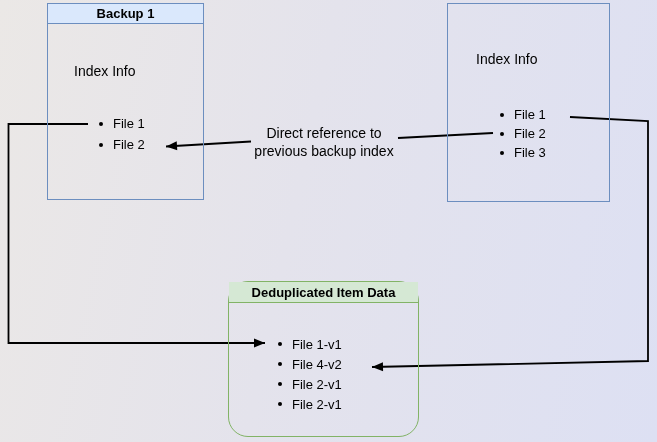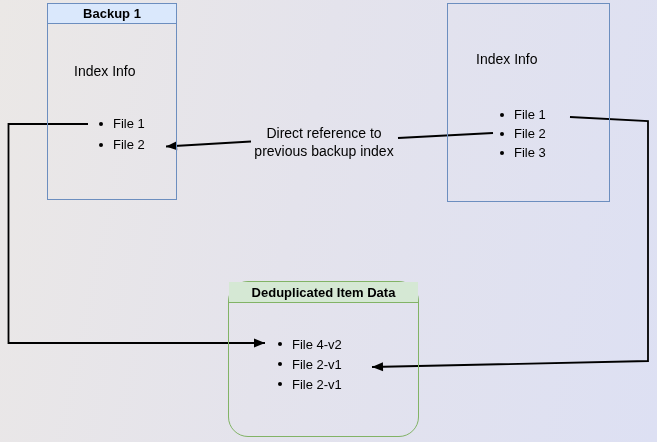--- a/index.html
+++ b/index.html
@@ -64,21 +64,21 @@
   }
   .dot {
     width: 4px; height: 4px;
     border-radius: 50%;
     background: var(--text, #000);
     margin-right: 10px;
     flex: 0 0 auto;
   }
 
   
-  #backup1 { left: 47px;  top: 3px;   width: 130px; height: 197px; }
+  #backup1 { left: 47px;  top: 3px;   width: 157px; height: 197px; }
   #backup1 .subtitle { left: 26px; top: 59px; }
   #backup1 ul.filelist { left: 51px; top: 109px; }
   #backup1 li { height: 21px; }
 
   #backup2 { left: 447px; top: 3px;   width: 163px; height: 199px; }
   #backup2 .subtitle { left: 28px; top: 47px; }
   #backup2 ul.filelist { left: 52px; top: 101px; }
   #backup2 li { height: 19px; }
 
   #dedup   { left: 228px; top: 281px; width: 191px; height: 156px; border-radius: 20px; }
@@ -147,20 +147,24 @@
     </ul>
   </div>
 
   <div class="box green" id="dedup">
     <div class="box-header">
       <span>Deduplicated Item Data</span>
     </div>
     <ul class="filelist">
       <li>
         <span class="dot"></span>
+        <span>File 1-v1</span>
+      </li>
+      <li>
+        <span class="dot"></span>
         <span>File 4-v2</span>
       </li>
       <li>
         <span class="dot"></span>
         <span>File 2-v1</span>
       </li>
       <li>
         <span class="dot"></span>
         <span>File 2-v1</span>
       </li>

